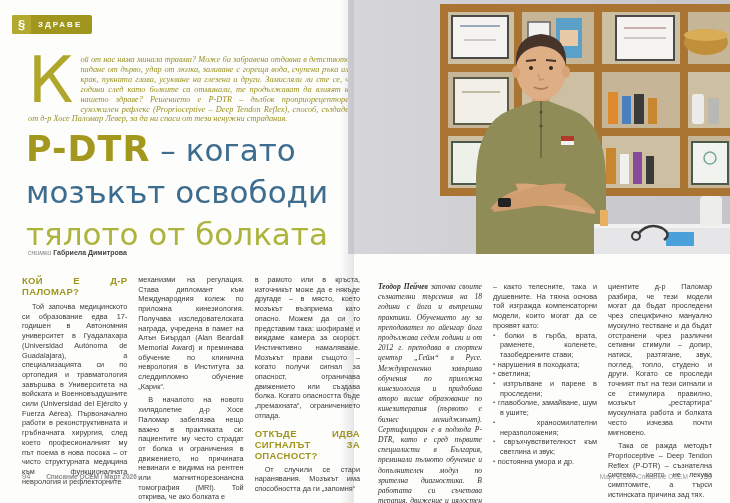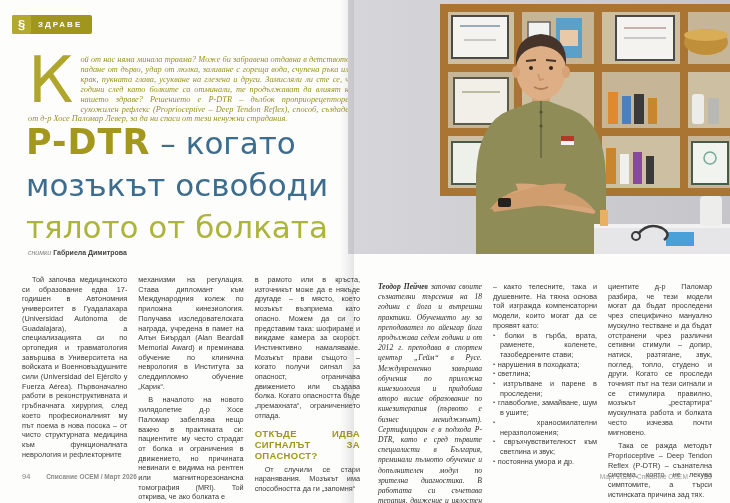--- a/index.html
+++ b/index.html
@@ -10,21 +10,21 @@
          align-items:center;padding-right:10px;border-radius:2px;}
   .badge .logo{width:19px;height:19px;background:#b3a92e;color:#fff;font-weight:bold;
          font-size:13px;display:flex;align-items:center;justify-content:center;border-radius:2px;}
   .badge .lbl{color:#fff;font-size:8px;font-weight:bold;letter-spacing:2px;margin-left:7px;}
   
   .intro{position:absolute;left:28px;top:55px;width:325px;font-family:"Liberation Serif",serif;
          font-style:italic;font-size:8.3px;line-height:9.9px;color:#998f20;text-align:justify;}
   .dropcap{float:left;font-size:64px;line-height:50px;height:50px;padding-right:7px;
          color:#b1a62c;font-style:normal;font-family:"DejaVu Sans",sans-serif;}
   
-  .title{position:absolute;left:26px;top:124px;width:335px;line-height:37px;
+  .title{position:absolute;left:26px;top:131px;width:335px;line-height:37px;
          font-family:"DejaVu Sans",sans-serif;}
   .title .brand{font-size:35px;font-weight:800;color:#a3981d;letter-spacing:1px;}
   .title .l1rest,.title .l2{font-size:31px;color:#3d6d8e;font-weight:500;}
   .title .l3{font-size:31px;color:#adb43c;font-weight:400;}
   .credit{position:absolute;left:28px;top:249px;font-size:7px;color:#444;}
   .credit .pre{font-style:italic;color:#888;}
   .credit .name{font-weight:bold;}
   
   .cols{position:absolute;display:flex;gap:11px;}
   .cols-left{left:22px;top:275px;width:338px;}
@@ -74,20 +74,21 @@
     <span class="l3">тялото от болката</span>
   </div>
 
   <div class="credit">
     <span class="pre">снимки</span>
     <span class="name">Габриела Димитрова</span>
   </div>
 
   <div class="cols cols-left">
     <div class="col">
+      <h3 class="sub">КОЙ Е Д-Р ПАЛОМАР?</h3>
       <p class="ind">Той започва медицинското си образование едва 17-годишен в Автономния университет в Гуадалахара (Universidad Autónoma de Guadalajara), а специализацията си по ортопедия и травматология завършва в Университета на войската и Военновъздушните сили (Universidad del Ejército y Fuerza Aérea). Първоначално работи в реконструктивната и гръбначната хирургия, след което професионалният му път поема в нова посока – от чисто структурната медицина към функционалната неврология и рефлекторните</p>
     </div>
     <div class="col">
       <p>механизми на регулация. Става дипломант към Международния колеж по приложна кинезиология. Получава изследователската награда, учредена в памет на Алън Биърдал (Alan Beardall Memorial Award) и преминава обучение по клинична неврология в Института за следдипломно обучение „Карик“.</p>
       <p class="ind">В началото на новото хилядолетие д-р Хосе Паломар забелязва нещо важно в практиката си: пациентите му често страдат от болка и ограничения в движението, но причината невинаги е видима на рентген или магнитнорезонансна томография (MRI). Той открива, че ако болката е</p>
     </div>
     <div class="col">
       <p>в рамото или в кръста, източникът може да е някъде другаде – в място, което мозъкът възприема като опасно. Можем да си го представим така: шофираме и виждаме камера за скорост. Инстинктивно намаляваме. Мозъкът прави същото – когато получи сигнал за опасност, ограничава движението или създава болка. Когато опасността бъде „премахната“, ограничението отпада.</p>
       <h3 class="sub sub2">ОТКЪДЕ ИДВА СИГНАЛЪТ ЗА ОПАСНОСТ?</h3>
       <p class="ind">От случили се стари наранявания. Мозъкът има способността да ги „запомня“</p>

